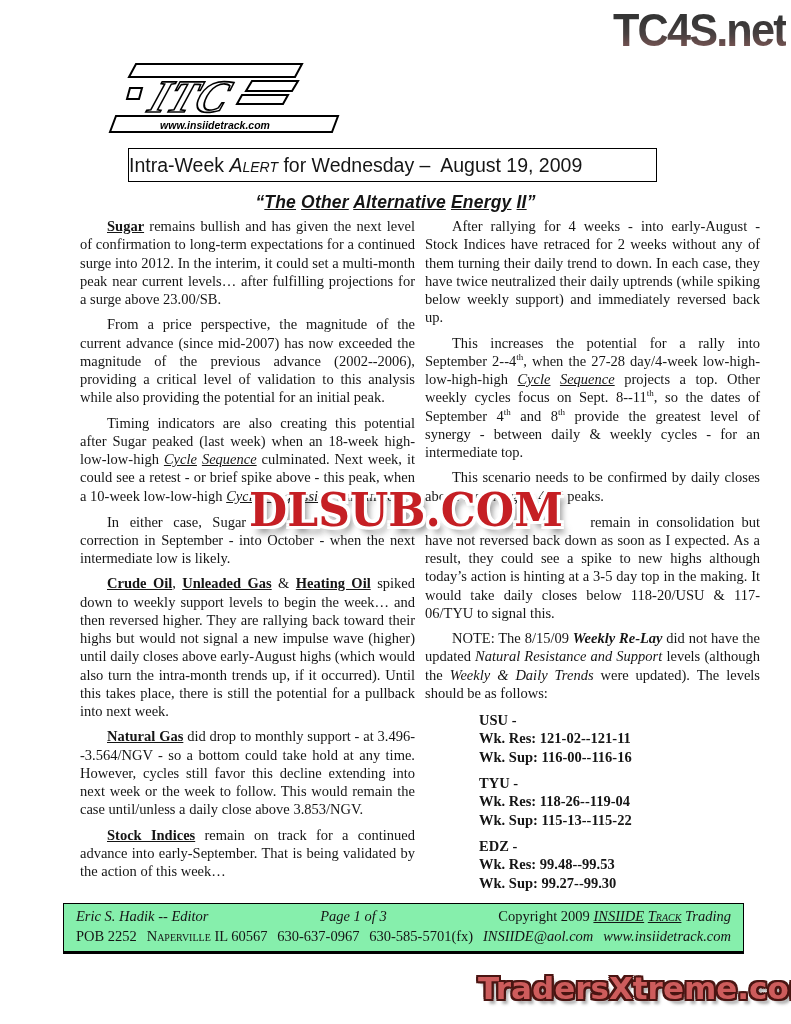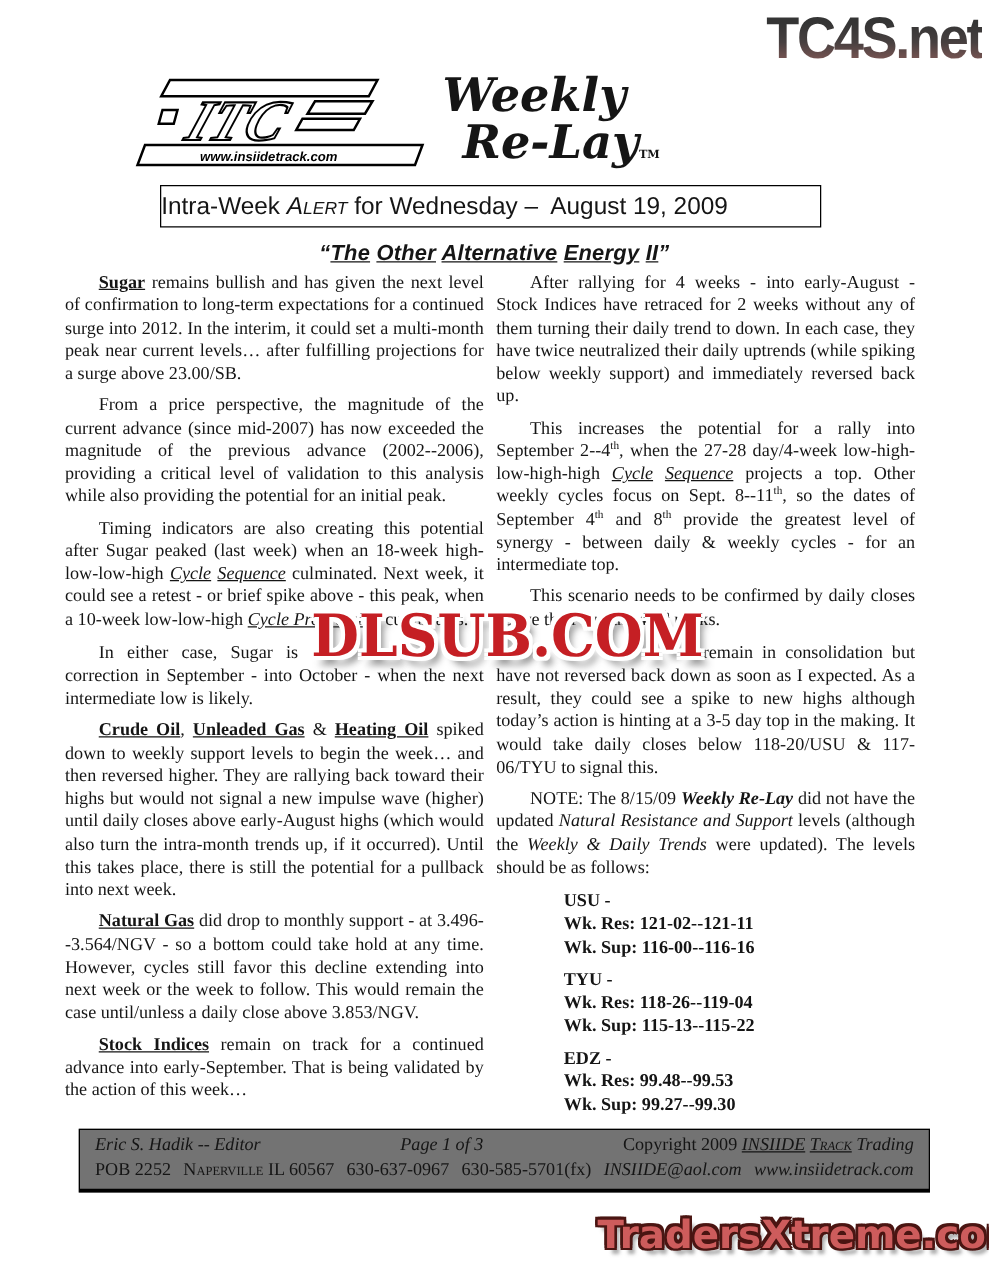--- a/index.html
+++ b/index.html
@@ -30,21 +30,21 @@
   }
   .alert-caps{font-style:italic;font-variant:small-caps;}
   
   .headline{
     position:absolute;top:192px;left:0;width:100%;text-align:center;
     font-family:"Liberation Sans",sans-serif;font-weight:bold;font-style:italic;
     font-size:17.5px;letter-spacing:.2px;
   }
   .headline .u{text-decoration:underline;}
   
-  .columns{position:absolute;top:217px;left:52px;width:680px;display:flex;gap:10px;}
+  .columns{position:absolute;top:217px;left:80px;width:680px;display:flex;gap:10px;}
   .col{width:335px;}
   .para{
     text-align:justify;text-indent:27px;margin:0 0 7px 0;
     font-size:14.5px;line-height:1.26;
   }
   .para.gap-before{}
   .para.no-indent{text-indent:0;}
   .bu{font-weight:bold;text-decoration:underline;}
   .iu{font-style:italic;text-decoration:underline;}
   .bi{font-weight:bold;font-style:italic;}
@@ -59,21 +59,21 @@
   .level-sym{width:58px;}
   .level-vals div{line-height:19px;}
   .continued{
     margin-top:30px;text-align:left;padding-right:10px;
     font-family:"Liberation Sans",sans-serif;font-weight:bold;font-size:13.5px;
   }
   
   .footer{
     position:absolute;top:903px;left:63px;width:655px;
     border:1.5px solid #000;border-bottom-width:3px;
-    padding:4px 12px 6px;font-size:14.5px;background:#737373;
+    padding:4px 12px 6px;font-size:14.5px;background:#86efac;
   }
   .f1{display:flex;justify-content:space-between;margin-bottom:3px;}
   .f2{display:flex;justify-content:space-between;}
   .sc{font-variant:small-caps;}
   .u{text-decoration:underline;}
   
   .watermark{
     position:absolute;top:484px;left:248px;width:316px;text-align:center;
     font-family:"DejaVu Serif",serif;font-weight:bold;font-size:44px;
     letter-spacing:0;color:#c51f24;white-space:nowrap;transform:scaleY(1.06);
@@ -104,24 +104,20 @@
       <polygon points="152,23 198,23 192,33 146,33"></polygon>
       <polygon points="142,37 188,37 183,46 137,46"></polygon>
       <polygon points="30,30 42,30 39,41 27,41"></polygon>
       <polygon points="16,58 238,58 232,74 10,74"></polygon>
     </g>
     <g transform="translate(52,0) skewX(-20)">
       <text x="14" y="54" font-family="Liberation Serif,serif" font-style="italic" font-weight="bold" font-size="46" fill="#fff" stroke="#000" stroke-width="1.7">ITC</text>
     </g>
     <text x="115" y="70.5" text-anchor="middle" font-family="Liberation Sans,sans-serif" font-style="italic" font-weight="bold" font-size="10.5" fill="#000">www.insiidetrack.com</text>
   </svg>
-  <div class="wr">
-    <div>Weekly</div>
-    <div class="l2"><span>Re-Lay</span><span class="tm">TM</span></div>
-  </div>
 </div>
 
 <div class="alert-box"><span>Intra-Week </span><span class="alert-caps">Alert</span><span> for Wednesday –  August 19, 2009</span></div>
 
 <div class="headline"><span>“</span><span class="u">The</span> <span class="u">Other</span> <span class="u">Alternative</span> <span class="u">Energy</span> <span class="u">II</span><span>”</span></div>
 
 <div class="columns">
   <div class="col">
     <p class="para"><span class="bu">Sugar</span><span> remains bullish and has given the next level of confirmation to long-term expectations for a continued surge into 2012.  In the interim, it could set a multi-month peak near current levels… after fulfilling projections for a surge above 23.00/SB.</span></p>
     <p class="para"><span>From a price perspective, the magnitude of the current advance (since mid-2007) has now exceeded the magnitude of the previous advance (2002--2006), providing a critical level of validation to this analysis while also providing the potential for an initial peak.</span></p>

